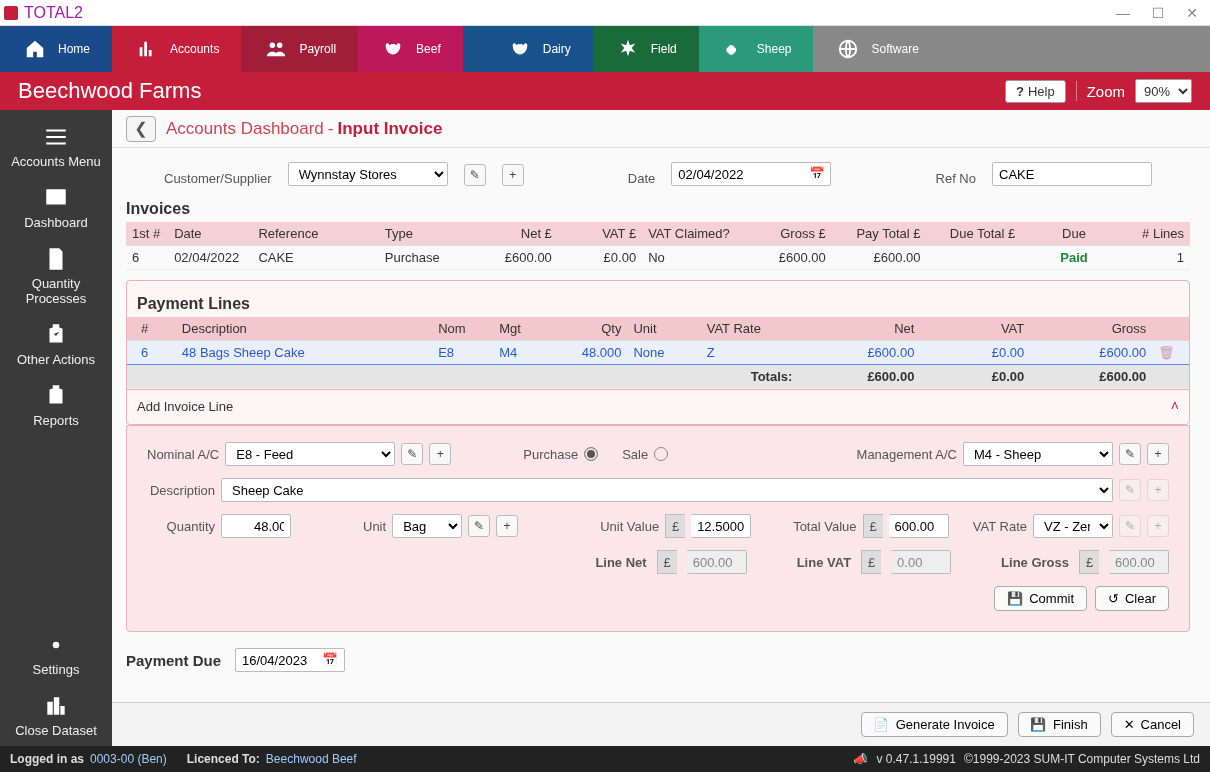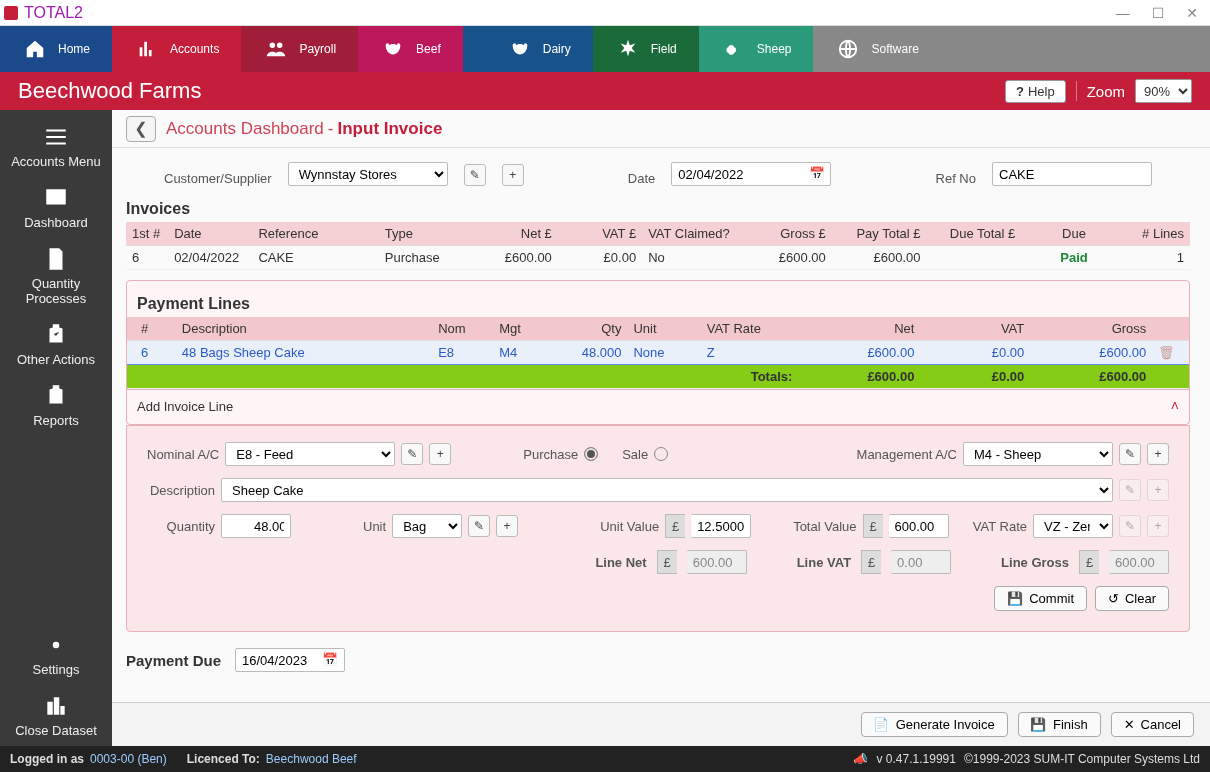--- a/index.html
+++ b/index.html
@@ -42,21 +42,21 @@
 .iconbtn { width:22px; height:22px; border:1px solid #bbb; border-radius:3px; background:#f8f8f8; display:inline-flex; align-items:center; justify-content:center; cursor:pointer; font-size:12px; color:#444;}
 h3.sec { font-size:16px; font-weight:600; color:#333; margin:8px 0 4px 0; }
 table.grid { width:100%; border-collapse:collapse; font-size:13px; }
 .grid th { background:#f5d0d5; text-align:left; padding:4px 6px; font-weight:400; color:#333; border-bottom:1px solid #ddd;}
 .grid td { padding:4px 6px; border-bottom:1px solid #eee; }
 .grid .num { text-align:right; }
 .paid { color:#1a8a3a; font-weight:600; }
 .linebox { border:1px solid #e8b0b8; border-radius:4px; background:#fdf5f6; margin-top:10px; padding-bottom:2px;}
 .linebox .grid th { background:#f3c8cd; }
 .sel-row td { background:#eaf0fa; color:#2a5aca; font-weight:500; border-top:1.5px solid #5a8aea; border-bottom:1.5px solid #5a8aea;}
-.totals td{ font-weight:600; background:#84cc16;}
+.totals td{ font-weight:600; background:#e5e5e5;}
 .addline { border-top:1px solid #e8b0b8; padding:8px 10px; display:flex; align-items:center;}
 .addline .chev { margin-left:auto; color:#c41e3a; font-size:14px; cursor:pointer;}
 .formarea { background:#fbe7ea; border:1px solid #e8b0b8; border-radius:0 0 4px 4px; padding:10px 20px 14px 20px; margin-bottom:10px; }
 .frow { display:flex; align-items:center; gap:6px; padding:6px 0; flex-wrap:wrap;}
 .frow .lbl { min-width:0;}
 .radio { width:14px; height:14px; border-radius:50%; border:1px solid #888; display:inline-block; vertical-align:middle;}
 .radio.on { background:#555; box-shadow:inset 0 0 0 2px #fbe7ea;}
 .curbadge { display:inline-flex; align-items:center; justify-content:center; width:20px; height:24px; background:#ddd; border:1px solid #bbb; border-right:none; color:#555; font-size:13px;}
 .actbtn { border:1px solid #aaa; border-radius:4px; background:#fafafa; padding:4px 12px; font-size:13px; cursor:pointer; display:inline-flex; align-items:center; gap:6px;}
 .bottombar { height:44px; border-top:1px solid #ccc; background:#f3f3f3; display:flex; align-items:center; justify-content:flex-end; gap:10px; padding:0 16px;}

